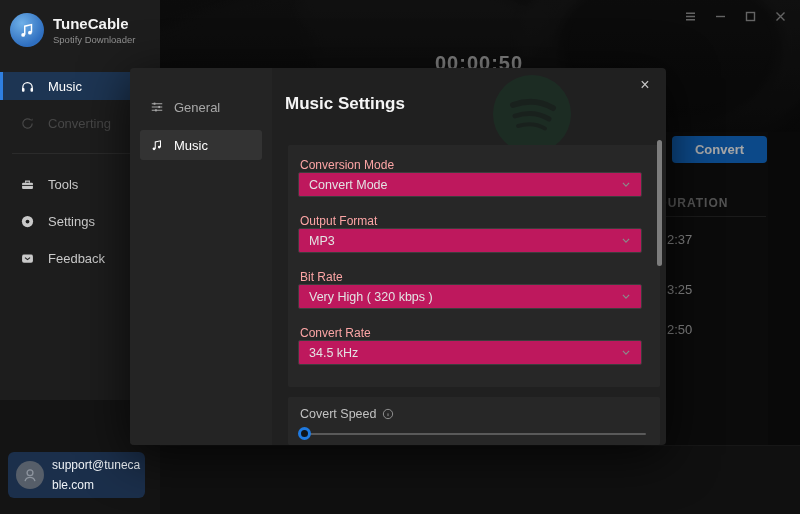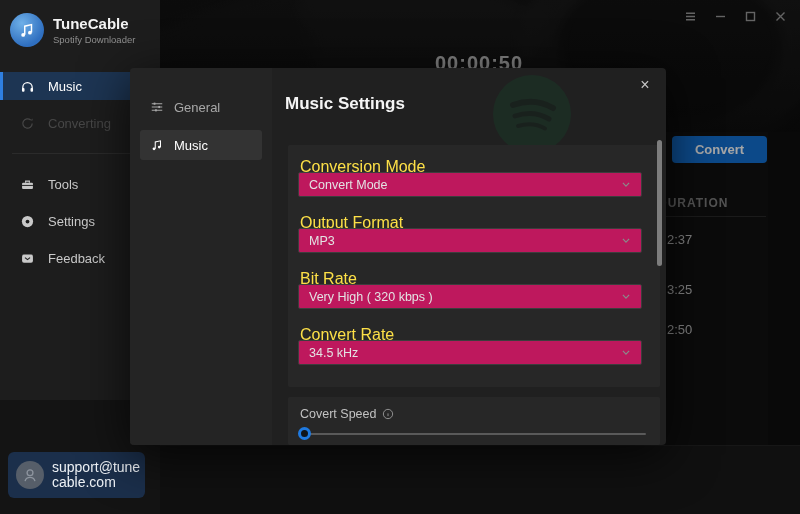--- a/index.html
+++ b/index.html
@@ -51,42 +51,42 @@
     color:#c9c9c9; font-size:13px; cursor:pointer; margin-bottom:9px; }
   .nav-item svg { width:15px; height:15px; flex:0 0 auto; }
   .nav-item.active { background:#1d3553; color:#ffffff; height:28px; }
   .nav-item.active::before { content:""; position:absolute; left:0; top:0; width:3px; height:100%; background:#2f7fe0; }
   .nav-item.disabled { color:#474747; }
   .nav-divider { margin:16px 12px 16px 12px; border-top:1px solid #2b2b2b; }
   .support { position:absolute; left:8px; top:452px; width:137px; height:46px; background:#1b2f4b; border-radius:6px;
     display:flex; align-items:center; gap:8px; padding-left:8px; cursor:pointer; }
   .support-avatar { width:28px; height:28px; border-radius:50%; background:#565e69; display:flex; align-items:center; justify-content:center; flex:0 0 auto; overflow:hidden; }
   .support-avatar svg { width:18px; height:18px; }
-  .support-email { color:#eef2f6; font-size:14px; line-height:15px; width:92px; word-break:break-all; }
+  .support-email { color:#eef2f6; font-size:12px; line-height:20px; width:92px; word-break:break-all; }
 
   
   .dialog { position:absolute; left:130px; top:68px; width:536px; height:377px; background:#202020; border-radius:4px;
     box-shadow:0 10px 50px rgba(0,0,0,.75); z-index:3; overflow:hidden; }
   .dialog-tabs { position:absolute; left:0; top:0; width:142px; height:377px; background:#242424; }
   .dtab { display:flex; align-items:center; gap:10px; height:30px; margin:0 10px; padding-left:10px; border-radius:3px;
     color:#a8a8a8; font-size:13px; cursor:pointer; }
   .dtab:first-child { margin-top:24px; margin-bottom:8px; }
   .dtab.active { background:#333333; color:#ffffff; }
   .dtab svg { width:14px; height:14px; flex:0 0 auto; }
 
   .dialog-close { position:absolute; right:10px; top:6px; width:22px; height:22px; display:flex; align-items:center;
     justify-content:center; color:#c4c4c4; font-size:16px; cursor:pointer; z-index:5; }
   .dialog-title { position:absolute; left:155px; top:26px; color:#f5f5f5; font-size:17px; font-weight:600; z-index:4; }
 
   .watermark { position:absolute; left:363px; top:7px; width:78px; height:78px; border-radius:50%;
     background:#17402a; opacity:.38; z-index:1; }
   .watermark svg { width:78px; height:78px; }
 
   .form-panel { position:absolute; left:158px; top:77px; width:372px; height:242px; background:#272727; border-radius:2px; z-index:2; }
-  .field-label { position:absolute; left:12px; color:#fde047; font-size:16px; }
+  .field-label { position:absolute; left:12px; color:#fca5a5; font-size:12px; }
   .select { position:absolute; left:10px; width:344px; height:25px; background:#be185d; border:1px solid #3d3d3d;
     border-radius:2px; display:flex; align-items:center; padding:0 10px; color:#e3e3e3; font-size:12.5px; cursor:pointer; }
   .select svg { position:absolute; right:10px; width:10px; height:7px; stroke:#8a8a8a; fill:none; stroke-width:1.5; }
   .fl0 { top:13px; } .fs0 { top:27px; }
   .fl1 { top:69px; } .fs1 { top:83px; }
   .fl2 { top:125px; } .fs2 { top:139px; }
   .fl3 { top:181px; } .fs3 { top:195px; }
 
   .speed-panel { position:absolute; left:158px; top:329px; width:372px; height:48px; background:#272727; border-radius:2px; z-index:2; }
   .speed-label { position:absolute; left:12px; top:10px; color:#c2c2c2; font-size:12.5px; display:flex; align-items:center; gap:6px; }

